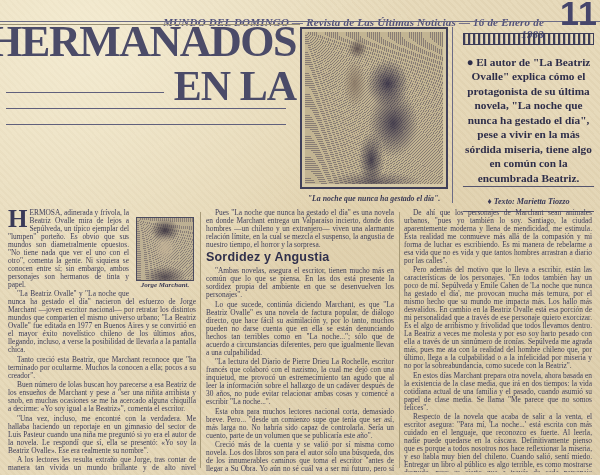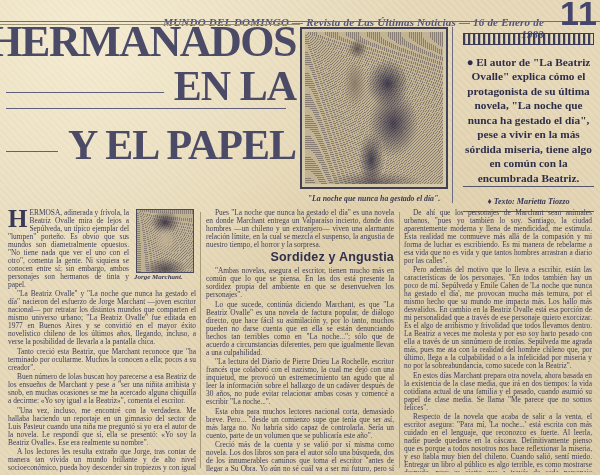--- a/index.html
+++ b/index.html
@@ -53,23 +53,23 @@
   .col{position:absolute;top:209px;width:188px;height:263px;overflow:hidden;
     font-size:7.4px;line-height:1.08;text-align:justify;color:#3e3e5a;}
   .col1{left:8px;}.col2{left:206px;}.col3{left:404px;}
   .col p{margin:0 0 1.5px;text-indent:9px;}
   .col p.noindent{text-indent:0;}
   p.dropcap::first-letter{float:left;font-size:25px;line-height:20px;font-weight:bold;
     padding:0 2px 0 0;color:#3a3a58;}
   .col-div{position:absolute;top:212px;height:256px;border-left:1px solid #a79a78;}
   .div1{left:200px;}.div2{left:399px;}
   .section-heading{font-family:"Liberation Sans",sans-serif;font-weight:bold;font-size:12.5px;
-    text-align:right;margin:2px 0 3px;color:#30304c;letter-spacing:.2px;}
+    text-align:left;margin:2px 0 3px;color:#30304c;letter-spacing:.2px;}
   
-  .portrait-box{float:right;width:62px;margin:0 0 2px 5px;text-align:left;}
+  .portrait-box{float:right;width:62px;margin:8px 0 2px 5px;text-align:center;}
   .portrait-img{width:56px;height:62px;margin:0 auto;border:1px solid #4a4a5e;
     background-color:#bdb093;
     background-image:
       radial-gradient(ellipse 15px 19px at 50% 48%, rgba(195,178,150,.95), transparent 76%),
       radial-gradient(ellipse 19px 15px at 50% 20%, rgba(55,48,62,.9), transparent 78%),
       radial-gradient(ellipse 26px 14px at 50% 95%, rgba(70,62,72,.85), transparent 82%),
       repeating-radial-gradient(circle at 1px 1px, rgba(55,48,75,.38) 0 .6px, transparent .6px 2px);}
   .portrait-caption{font-size:7px;font-style:italic;font-weight:bold;margin-top:1px;color:#3a3a55;}
 </style>
 </head>
@@ -88,21 +88,20 @@
     </div>
     <div class="hrow">
       <span class="hline"></span>
       <span class="htext">EN LA</span>
     </div>
     <div class="hrow">
       <span class="hline"></span>
     </div>
     <div class="hrow">
       <span class="hline"></span>
-      <span class="htext">Y EL PAPEL</span>
     </div>
   </div>
 
   <div class="photo-frame">
     <div class="photo-inner"></div>
   </div>
   <div class="photo-caption">"La noche que nunca ha gestado el día".</div>
 
   <div class="side-rule"></div>
   <div class="sidebar">

